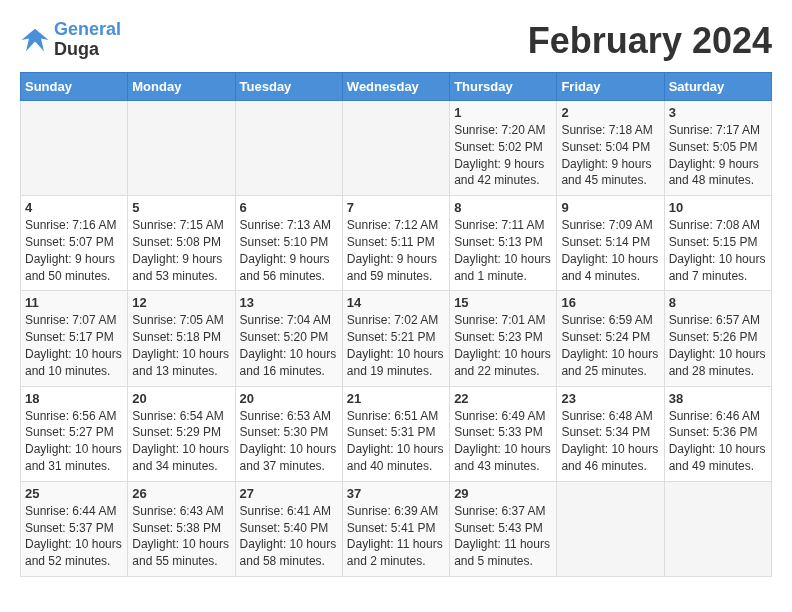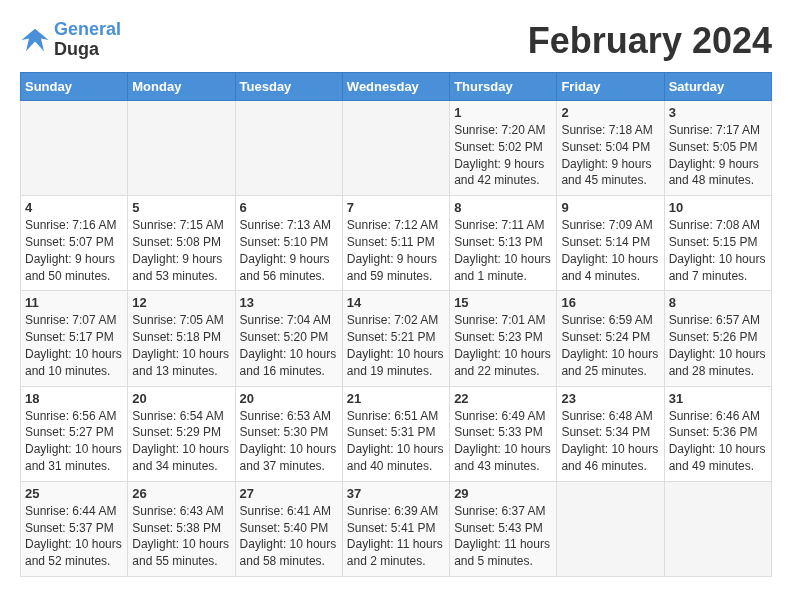--- a/index.html
+++ b/index.html
@@ -222,21 +222,21 @@
         </td>
         <td>
           <span class="day-num">22</span>
           <div class="day-info">Sunrise: 6:49 AM<br>Sunset: 5:33 PM<br>Daylight: 10 hours<br>and 43 minutes.</div>
         </td>
         <td>
           <span class="day-num">23</span>
           <div class="day-info">Sunrise: 6:48 AM<br>Sunset: 5:34 PM<br>Daylight: 10 hours<br>and 46 minutes.</div>
         </td>
         <td>
-          <span class="day-num">31</span>
+          <span class="day-num">38</span>
           <div class="day-info">Sunrise: 6:46 AM<br>Sunset: 5:36 PM<br>Daylight: 10 hours<br>and 49 minutes.</div>
         </td>
       </tr>
       <tr>
         <td>
           <span class="day-num">25</span>
           <div class="day-info">Sunrise: 6:44 AM<br>Sunset: 5:37 PM<br>Daylight: 10 hours<br>and 52 minutes.</div>
         </td>
         <td>
           <span class="day-num">26</span>

